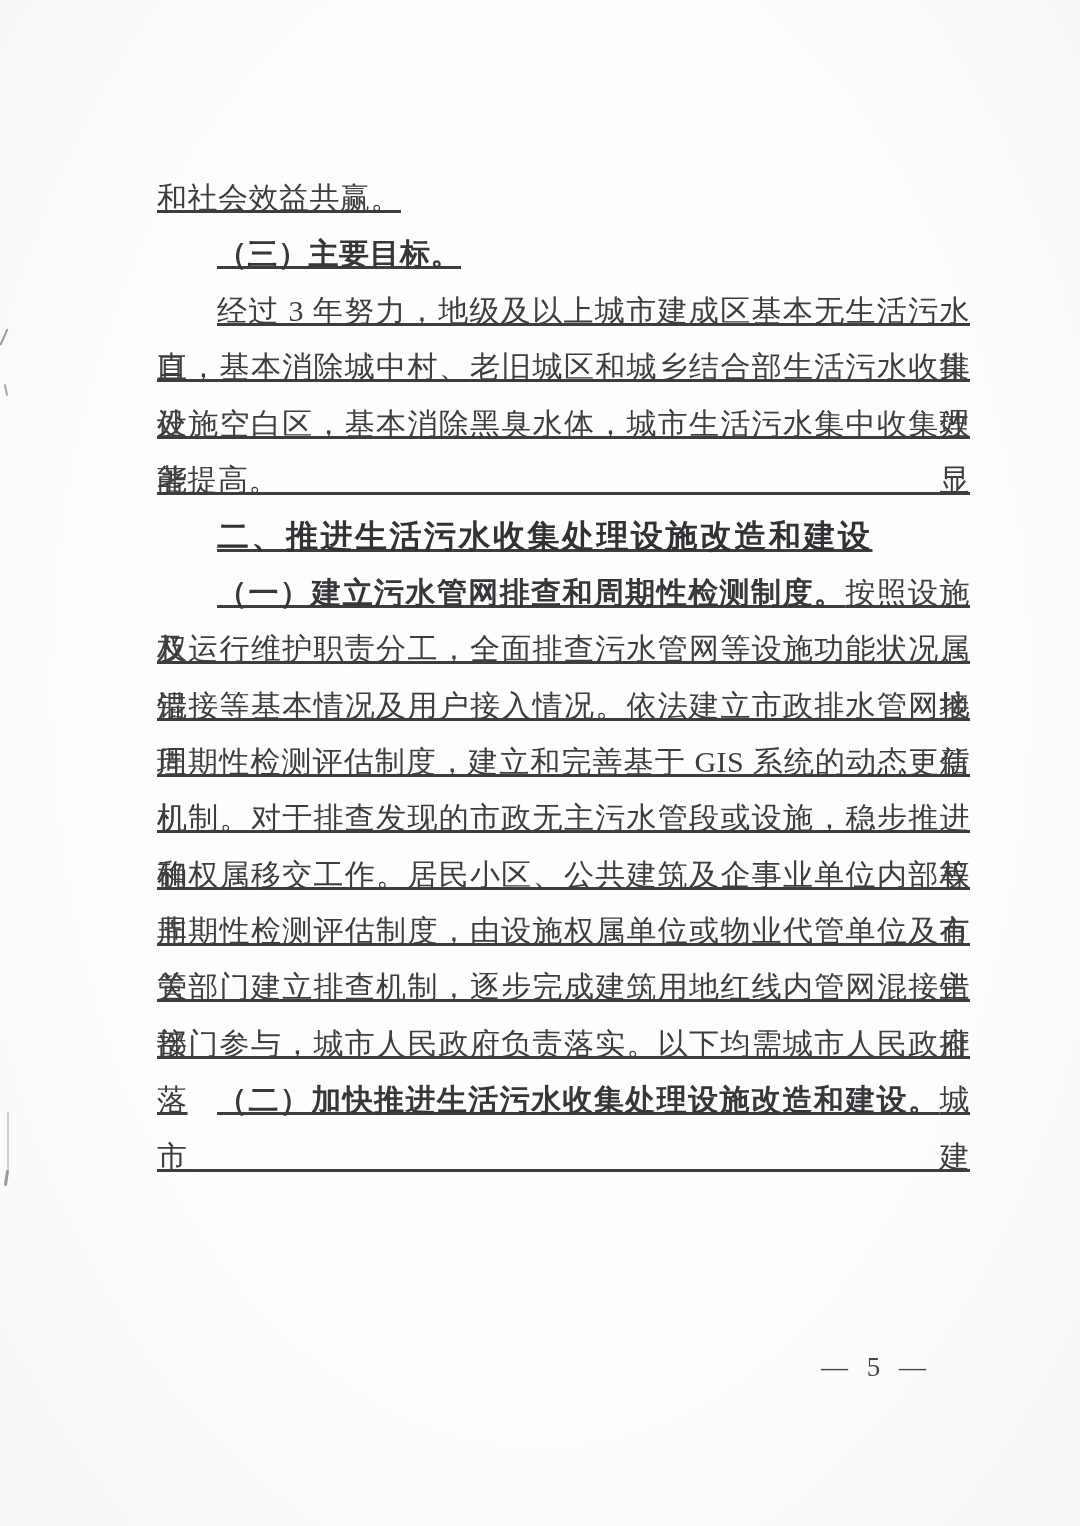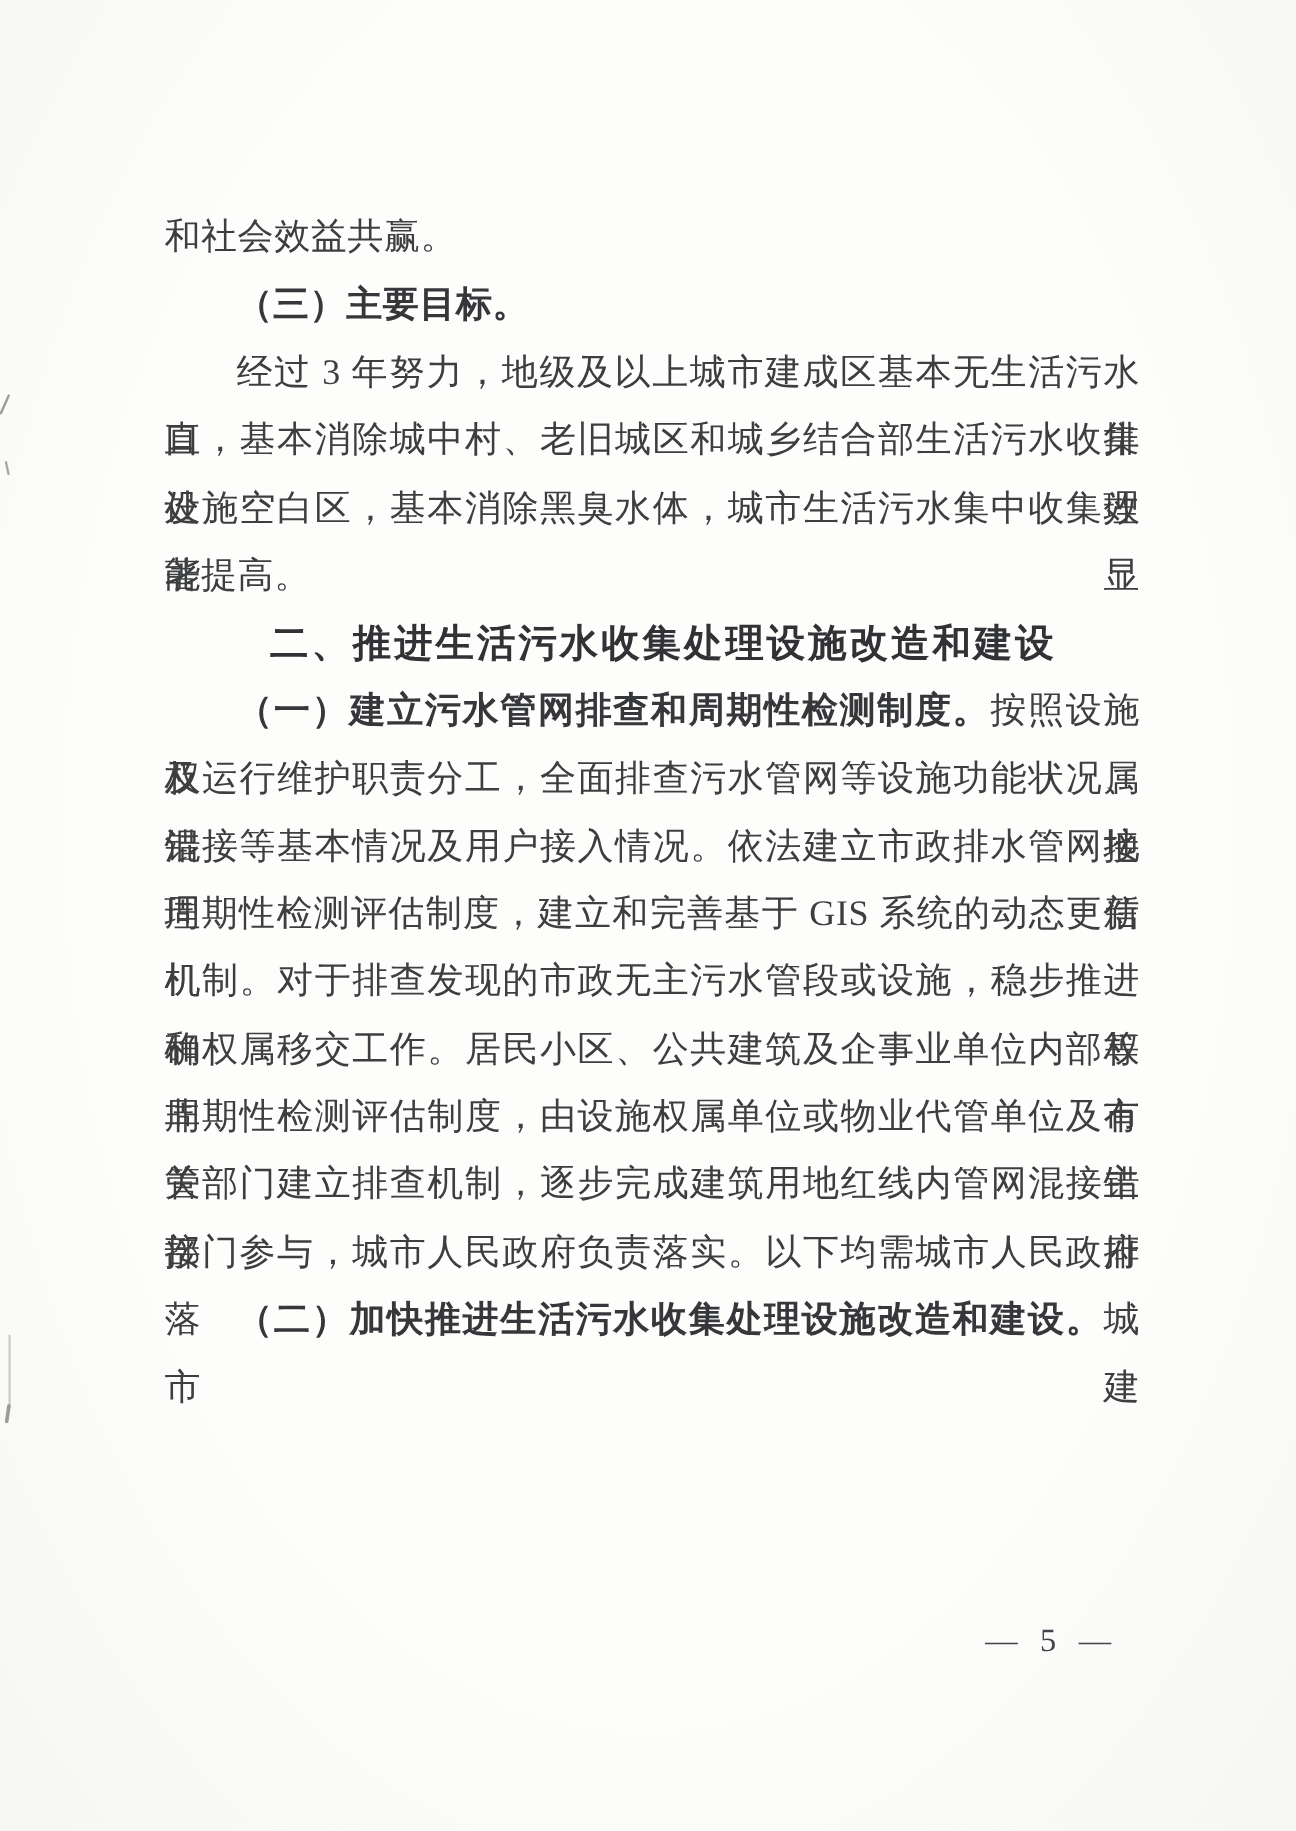--- a/index.html
+++ b/index.html
@@ -11,21 +11,21 @@
   .page{
     position:relative;
     width:1080px;height:1526px;
     background:#fbfbfa;
     background-image:radial-gradient(ellipse at 50% 45%, #fdfdfc 60%, #f6f6f4 100%);
     overflow:hidden;
     color:#3c3e40;
   }
   .text-block{
     position:absolute;
-    left:137px;top:170px;width:813px;
+    left:157px;top:170px;width:813px;text-decoration:underline;
   }
   .doc-line{
     height:56.4px;
     line-height:56.4px;
     font-size:30px;
     letter-spacing:0.5px;
     white-space:nowrap;
     color:#3c3e40;
   }
   .doc-line.justify{
@@ -35,21 +35,20 @@
     text-justify:inter-character;
   }
   .doc-line.indent{ text-indent:2em; }
   .seg-bold{ font-weight:700; color:#35373a; }
   .seg-heading{
     font-weight:700;
     font-family:"Liberation Sans","DejaVu Sans",sans-serif;
     font-size:32px;
     letter-spacing:2.5px;
     color:#303235;
-    margin-left:28px;
   }
   .page-number{
     position:absolute;
     right:148px;top:1352px;
     font-size:27px;
     letter-spacing:6px;
     color:#43454a;
     white-space:nowrap;
   }
   

